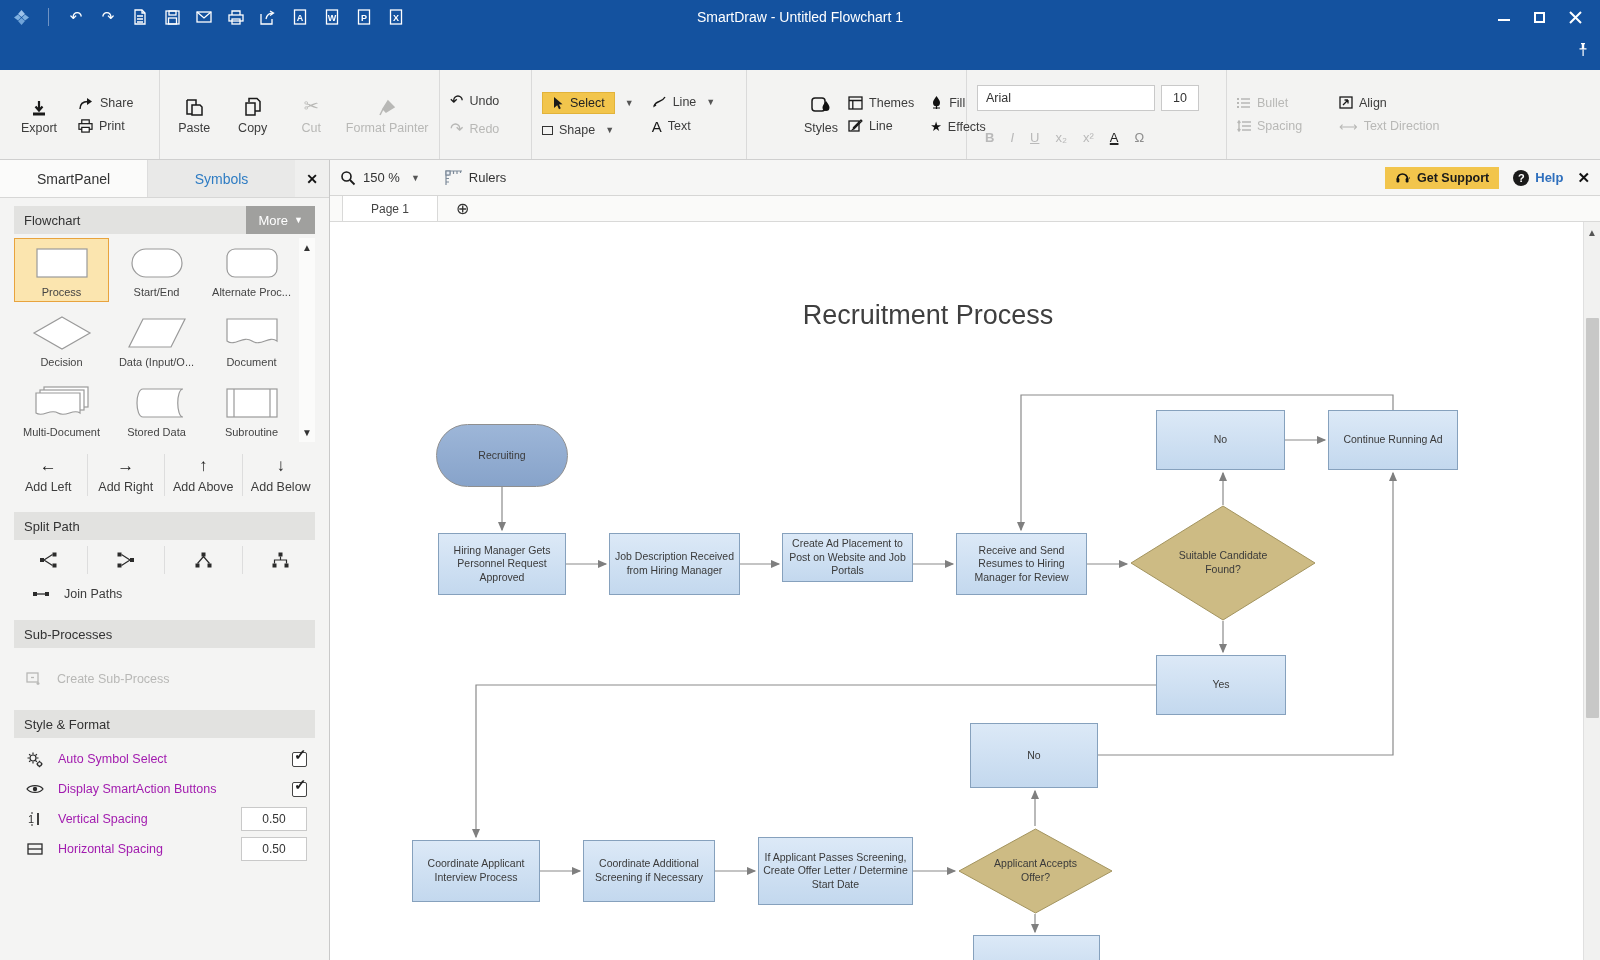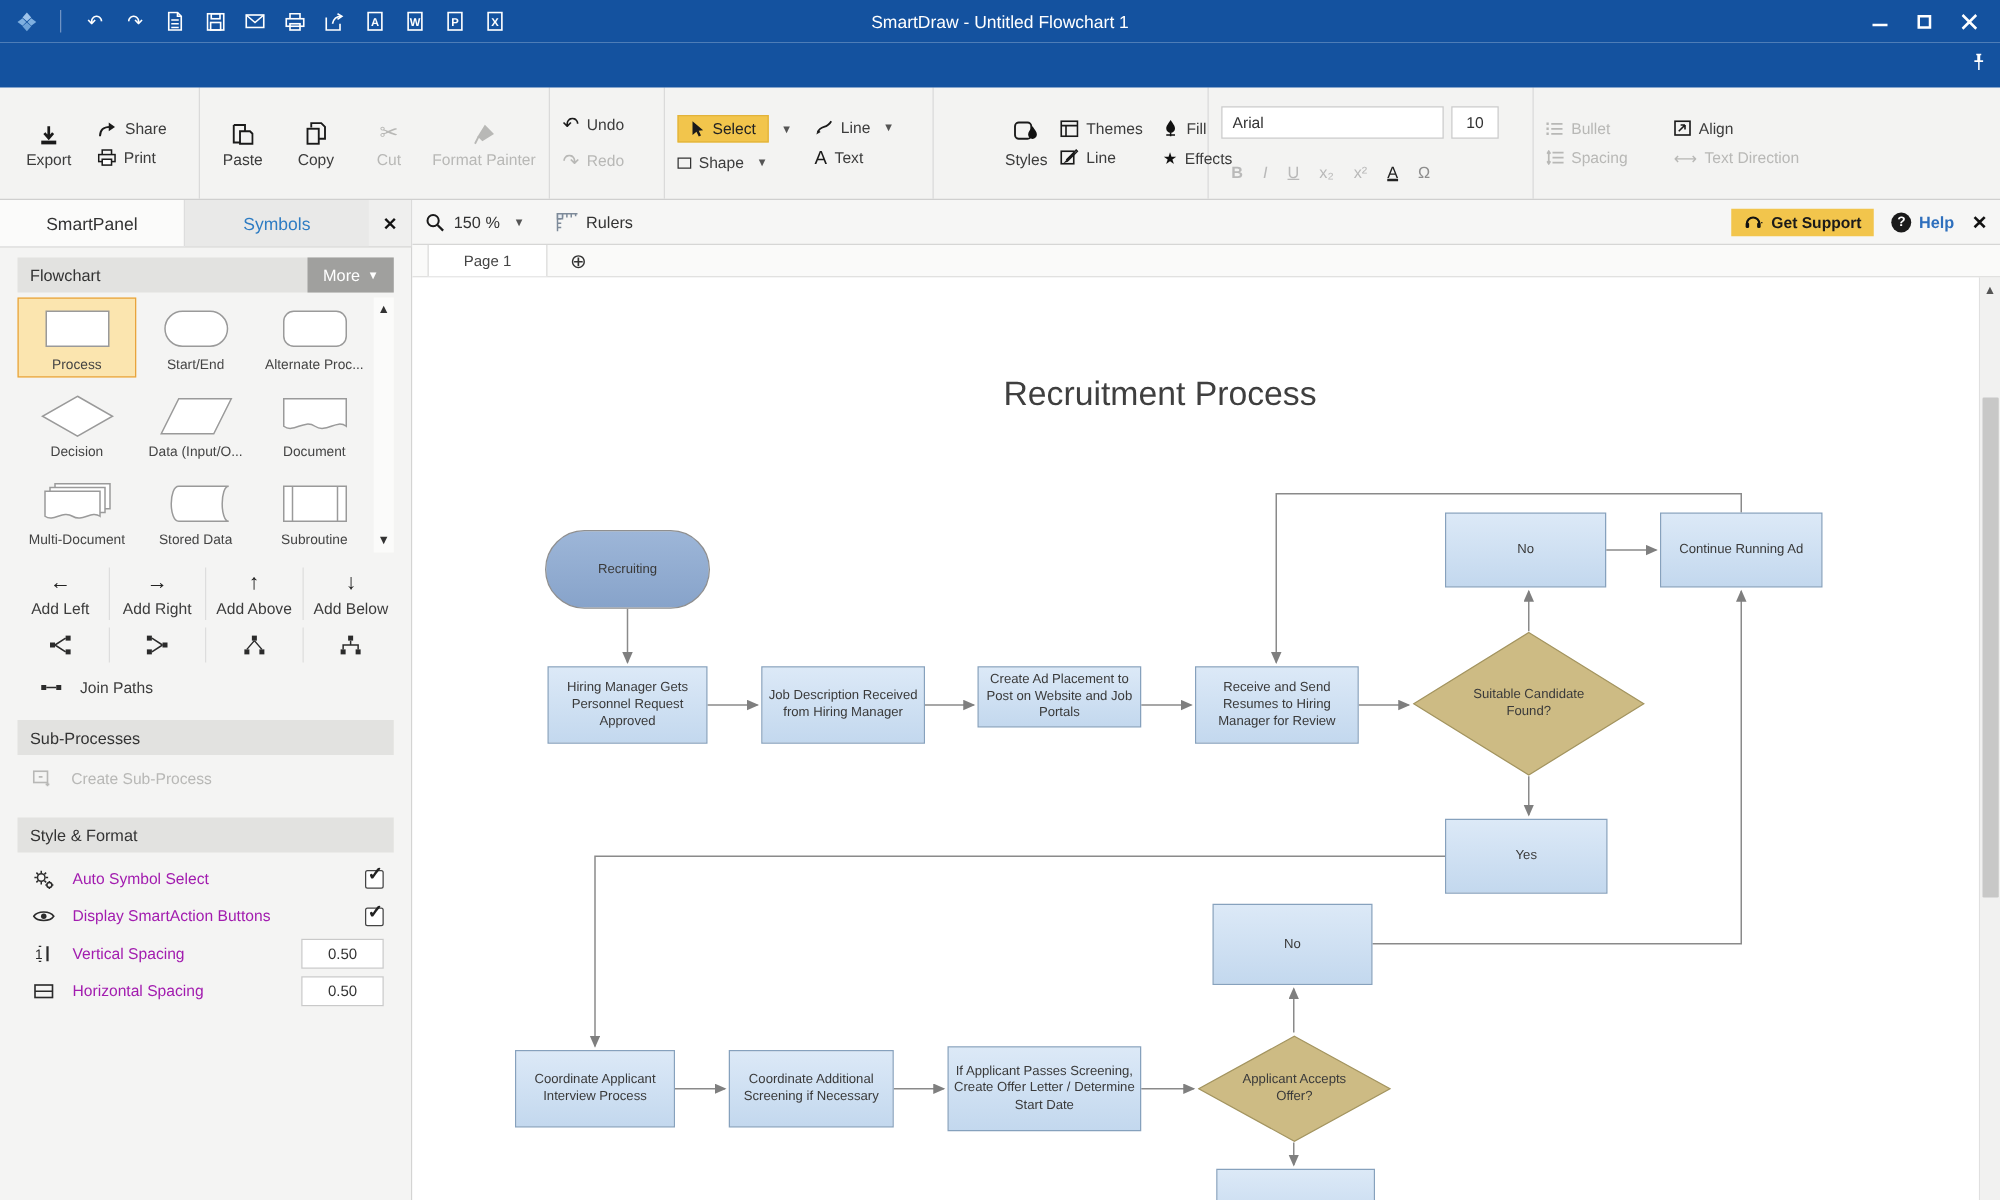--- a/index.html
+++ b/index.html
@@ -506,20 +506,23 @@
         <div class="add-btn">
           <span class="add-arrow">↑</span>
           <span class="add-label">Add Above</span>
         </div>
         <div class="add-btn">
           <span class="add-arrow">↓</span>
           <span class="add-label">Add Below</span>
         </div>
       </div>
 
+    <div class="sec-bar" style="margin-top:16px;">
+      <span>Split Path</span>
+    </div>
     <div class="split-row" id="split-row">
         <div class="split-cell">
           <svg width="19" height="16" viewBox="0 0 19 16">
             <g fill="#2b2b2b">
               <rect x="1" y="6" width="4" height="4"></rect>
               <rect x="13.5" y="0.5" width="4" height="4"></rect>
               <rect x="13.5" y="11.5" width="4" height="4"></rect>
             </g>
             <path d="M5 8 L13.5 2.5 M5 8 L13.5 13.5" stroke="#2b2b2b" stroke-width="1.2" fill="none"></path>
           </svg>
@@ -563,21 +566,21 @@
             <rect x="13" y="6" width="4" height="4"></rect>
           </g>
           <path d="M5 8 H13" stroke="#2b2b2b" stroke-width="1.3"></path>
         </svg>
       <span>Join Paths</span>
     </div>
 
     <div class="sec-bar" style="margin-top:18px;">
       <span>Sub-Processes</span>
     </div>
-    <div class="opt-row graytxt" style="margin-top:4px;">
+    <div class="opt-row graytxt" style="margin-top:16px;">
       <svg width="17" height="15" viewBox="0 0 17 15" fill="none" stroke="#b8b8b6" stroke-width="1.3">
           <rect x="1" y="1" width="11" height="9"></rect>
           <path d="M5 5.5 h3"></path>
           <path d="M12 10 v3 M10.5 11.5 h3"></path>
         </svg>
       <span class="opt-label graytxt">Create Sub-Process</span>
     </div>
 
     <div class="sec-bar" style="margin-top:16px;">
       <span>Style &amp; Format</span>

